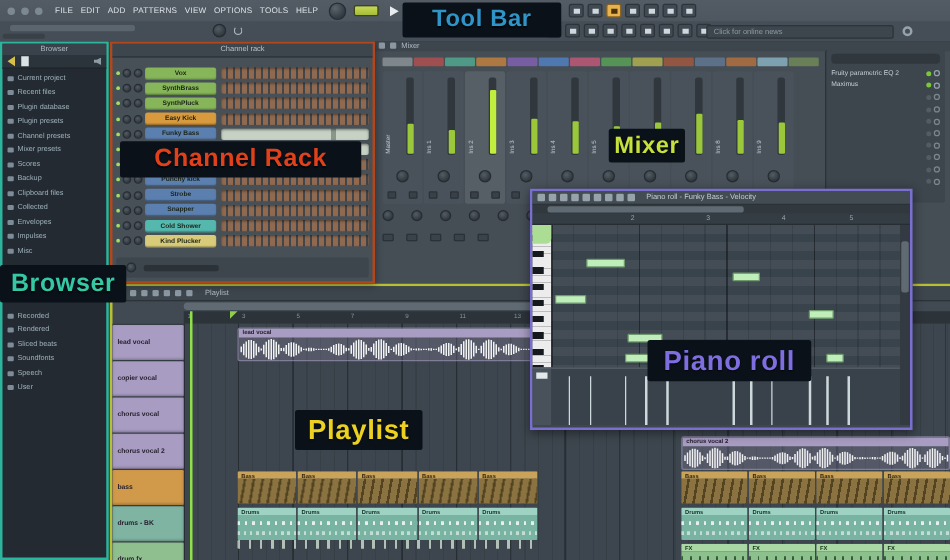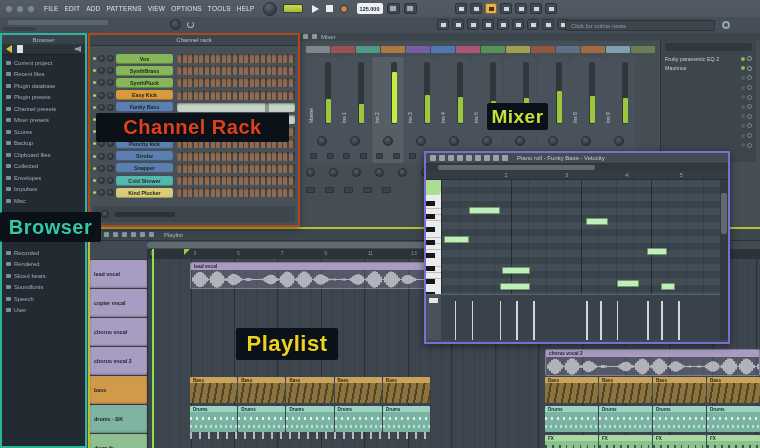--- a/index.html
+++ b/index.html
@@ -874,18 +874,20 @@
         <span class="icon-sq"></span>
         <span class="icon-sq"></span>
       </div>
       <div class="hint-field">
         <span>Click for online news</span>
       </div>
       <span class="gear"></span>
     </div>
   </div>
 
+  <div class="annotation" style="left: 322px; top: 2px; width: 127px; height: 28px; font-size: 19px; color: rgb(47, 148, 200);">Tool Bar</div>
   <div class="annotation" style="left: 96px; top: 113px; width: 193px; height: 29px; font-size: 20px; color: rgb(224, 65, 26);">Channel Rack</div>
   <div class="annotation" style="left: 487px; top: 103px; width: 61px; height: 27px; font-size: 19px; color: rgb(198, 224, 60);">Mixer</div>
   <div class="annotation" style="left: 0px; top: 212px; width: 101px; height: 30px; font-size: 20px; z-index: 41; color: rgb(53, 200, 165);">Browser</div>
+  <div class="annotation" style="left: 518px; top: 272px; width: 131px; height: 33px; font-size: 22px; color: rgb(126, 110, 224);">Piano roll</div>
   <div class="annotation" style="left: 236px; top: 328px; width: 102px; height: 32px; font-size: 22px; color: rgb(236, 209, 33);">Playlist</div>
 
 </div>
 
 </body></html>

